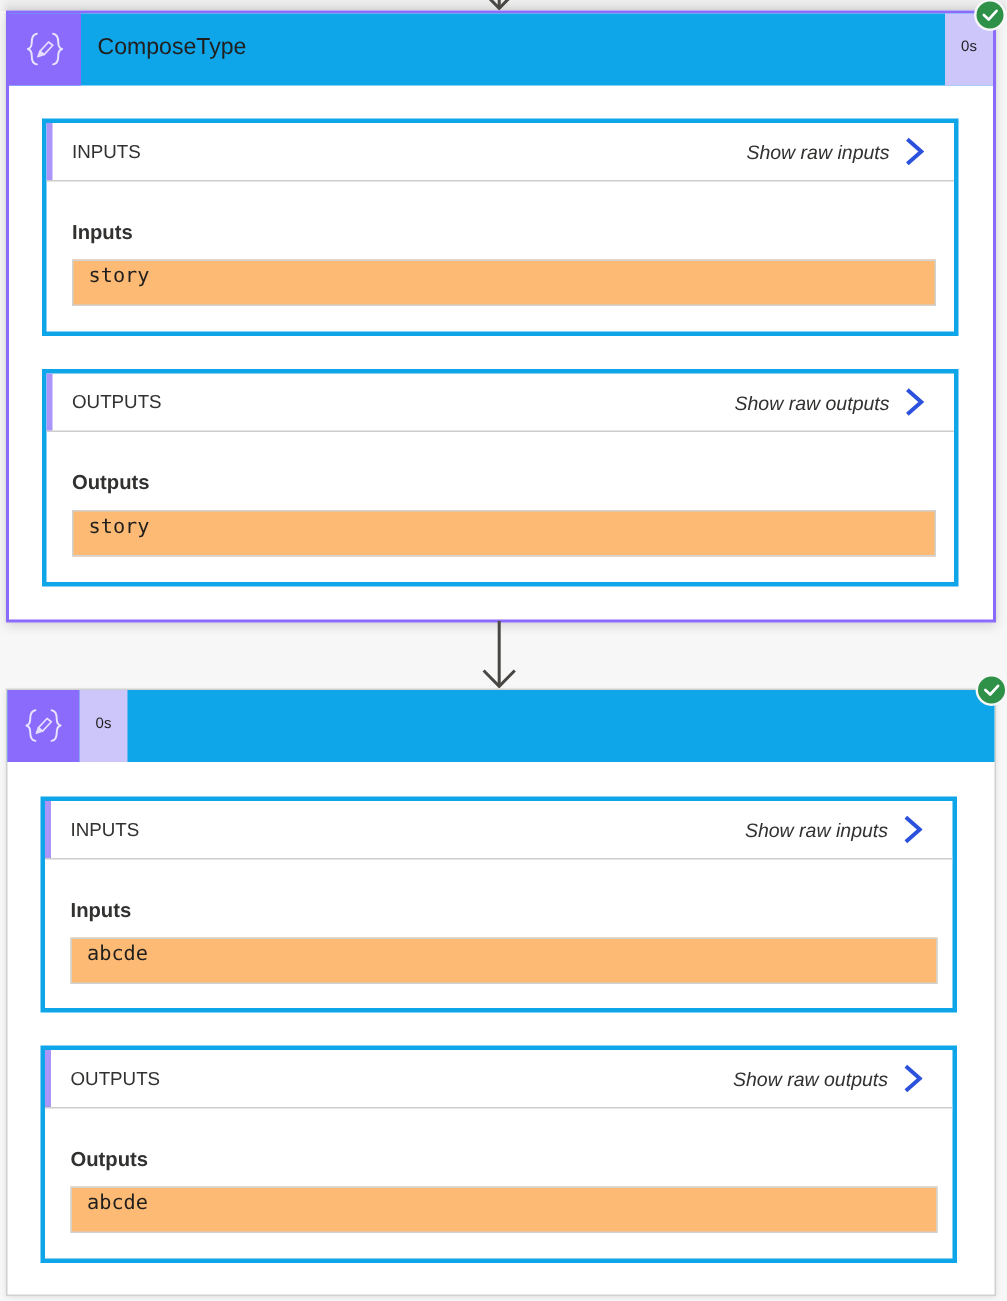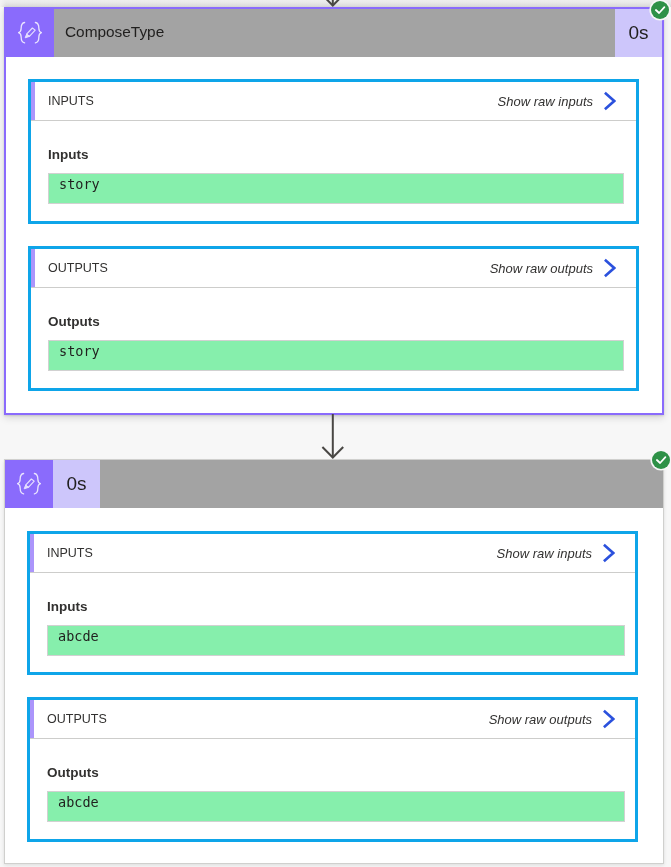--- a/index.html
+++ b/index.html
@@ -15,35 +15,35 @@
   .top-shadow{position:absolute;left:0;top:0;width:671px;height:7px;
     background:linear-gradient(to bottom,#eeeeee 0%,#e8e8e8 40%,#dedede 88%,#dbdbdb 100%);}
   .top-shadow:after{content:"";position:absolute;left:0;top:0;width:6px;height:7px;
     background:linear-gradient(to right,#f4f4f4,rgba(244,244,244,0));}
 
   
   .card{position:absolute;background:#fff;box-sizing:border-box;}
   .card.selected{border:2px solid #8a6bfc;box-shadow:0 3.2px 7.2px rgba(0,0,0,.132),0 .6px 1.8px rgba(0,0,0,.108);}
   .card.plain{border:1px solid #d0d0ce;box-shadow:0 1.6px 3.6px rgba(0,0,0,.10),0 .3px .9px rgba(0,0,0,.09);}
 
-  .card-header{position:relative;display:flex;height:48px;background:#a3a3a3;}
+  .card-header{position:relative;display:flex;height:48px;background:#0ea5e9;}
   .icon-box{width:48px;height:48px;background:#8a6bfc;flex:none;display:flex;align-items:center;justify-content:center;}
   .card-title{flex:1;display:flex;align-items:center;padding-left:11px;font-size:15.4px;color:#201f1e;line-height:1;padding-bottom:2px;}
-  .duration{width:47px;flex:none;background:#cdc6fb;display:flex;align-items:center;justify-content:center;font-size:19px;color:#201f1e;line-height:1;padding-bottom:2px;}
+  .duration{width:32px;flex:none;background:#cdc6fb;display:flex;align-items:center;justify-content:center;font-size:10px;color:#201f1e;line-height:1;padding-bottom:2px;}
   .status-badge{position:absolute;width:18px;height:18px;border-radius:50%;background:#2e9147;display:flex;align-items:center;justify-content:center;box-shadow:0 0 0 1.6px #f7f7f7;}
 
   
   .panel{position:absolute;border:3px solid #0ea5e9;background:#fff;box-sizing:border-box;}
   .panel-head{position:relative;display:flex;align-items:center;height:39px;border-bottom:1px solid #cdcdcb;box-sizing:border-box;}
   .accent{position:absolute;left:0;top:0;width:4px;height:100%;background:#ab95fb;}
   .panel-head-label{font-size:12.5px;color:#323130;margin-left:17px;}
   .raw-link{margin-left:auto;display:flex;align-items:center;margin-right:20px;font-size:13px;color:#323130;font-style:italic;}
   .raw-link .chev{margin-left:10px;display:block;}
   .field-label{position:absolute;font-size:13.5px;font-weight:bold;color:#323130;}
-  .value-box{position:absolute;border:1px solid #d1d1d1;background:#86efac;box-sizing:border-box;display:flex;align-items:center;padding-left:10px;font-family:"DejaVu Sans Mono",monospace;font-size:13.5px;color:#201f1e;line-height:1;padding-bottom:7px;}
+  .value-box{position:absolute;border:1px solid #d1d1d1;background:#fdba74;box-sizing:border-box;display:flex;align-items:center;padding-left:10px;font-family:"DejaVu Sans Mono",monospace;font-size:13.5px;color:#201f1e;line-height:1;padding-bottom:7px;}
 </style>
 </head>
 <body>
 
 <div class="stage">
 
   <div class="top-shadow"></div>
 
   <svg class="conn" style="left:316px;top:-10px;width:34px;height:18px" viewBox="0 0 34 18">
     <g stroke="#494744" stroke-width="2" fill="none" stroke-linecap="butt">

